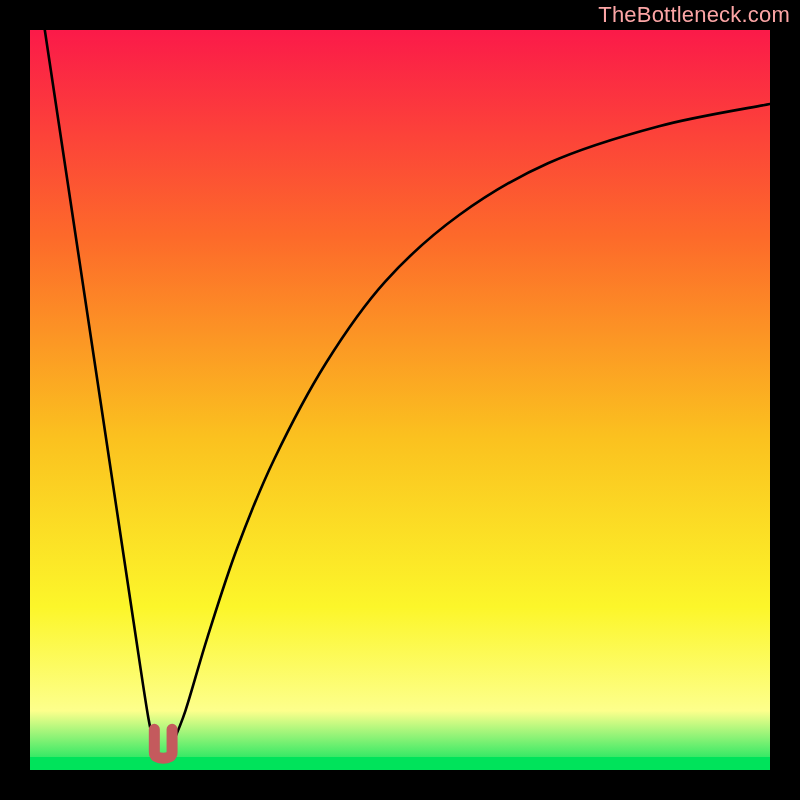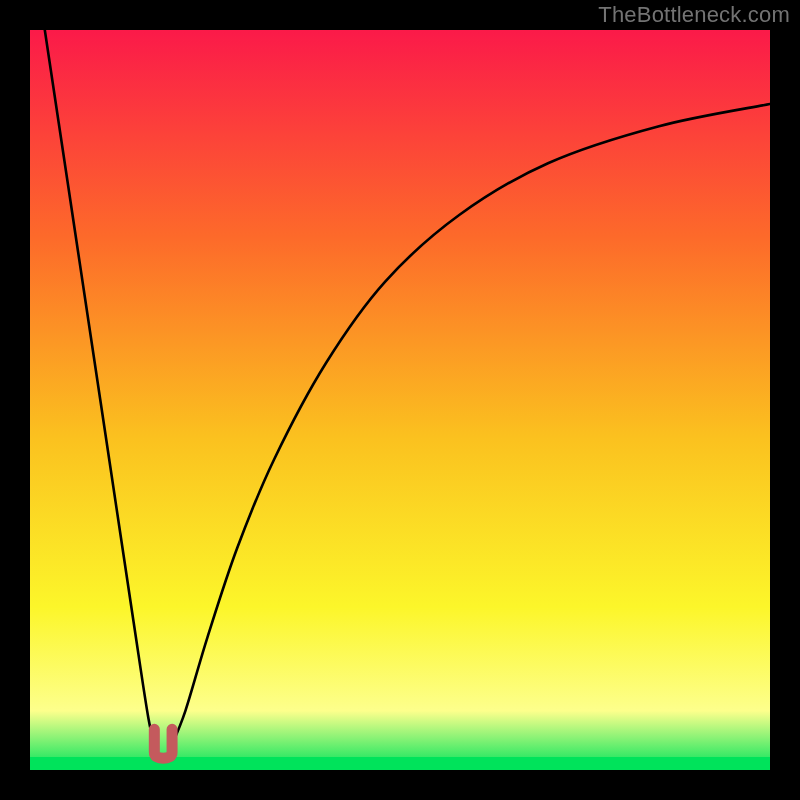--- a/index.html
+++ b/index.html
@@ -29,21 +29,21 @@
   }
   .plot svg {
     display: block;
     width: 100%;
     height: 100%;
   }
   .watermark {
     position: absolute;
     top: 2px;
     right: 10px;
-    color: #737373;
+    color: #fca5a5;
     font-size: 22px;
     font-weight: 500;
     letter-spacing: 0.2px;
     user-select: none;
   }
 </style>
 </head>
 <body>
 
 <div class="frame">

